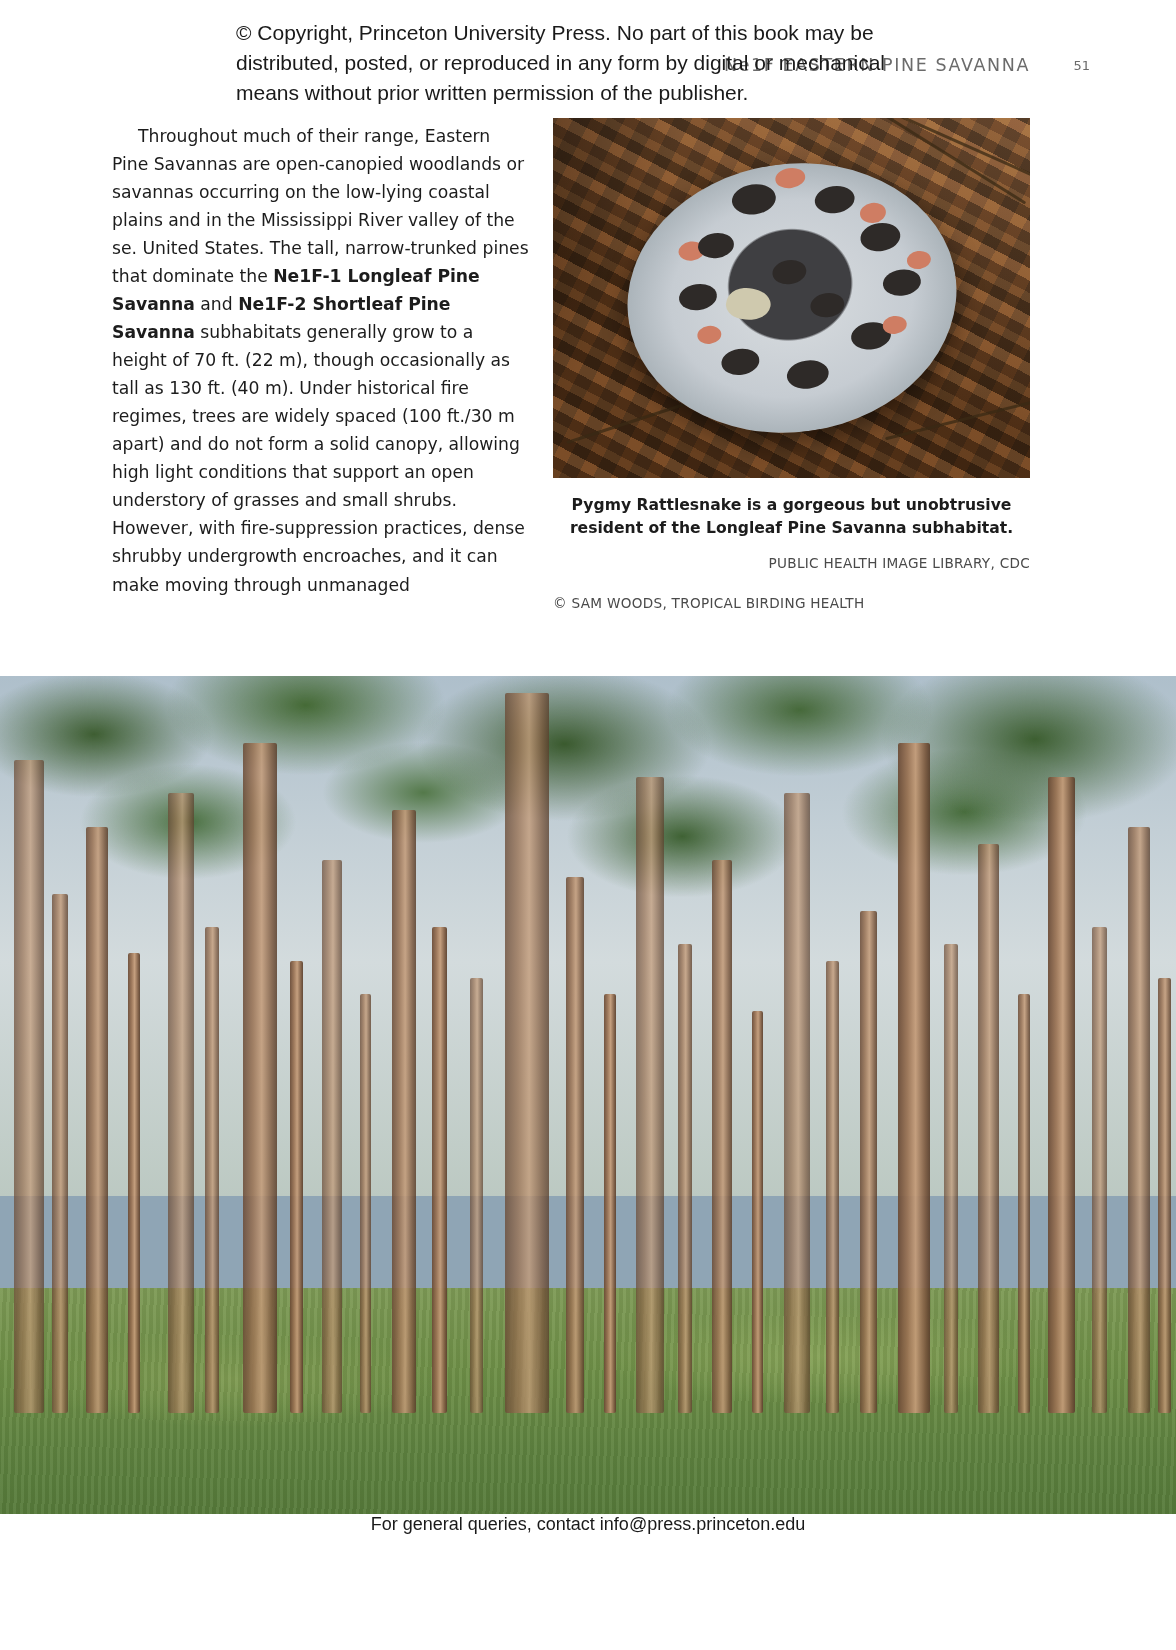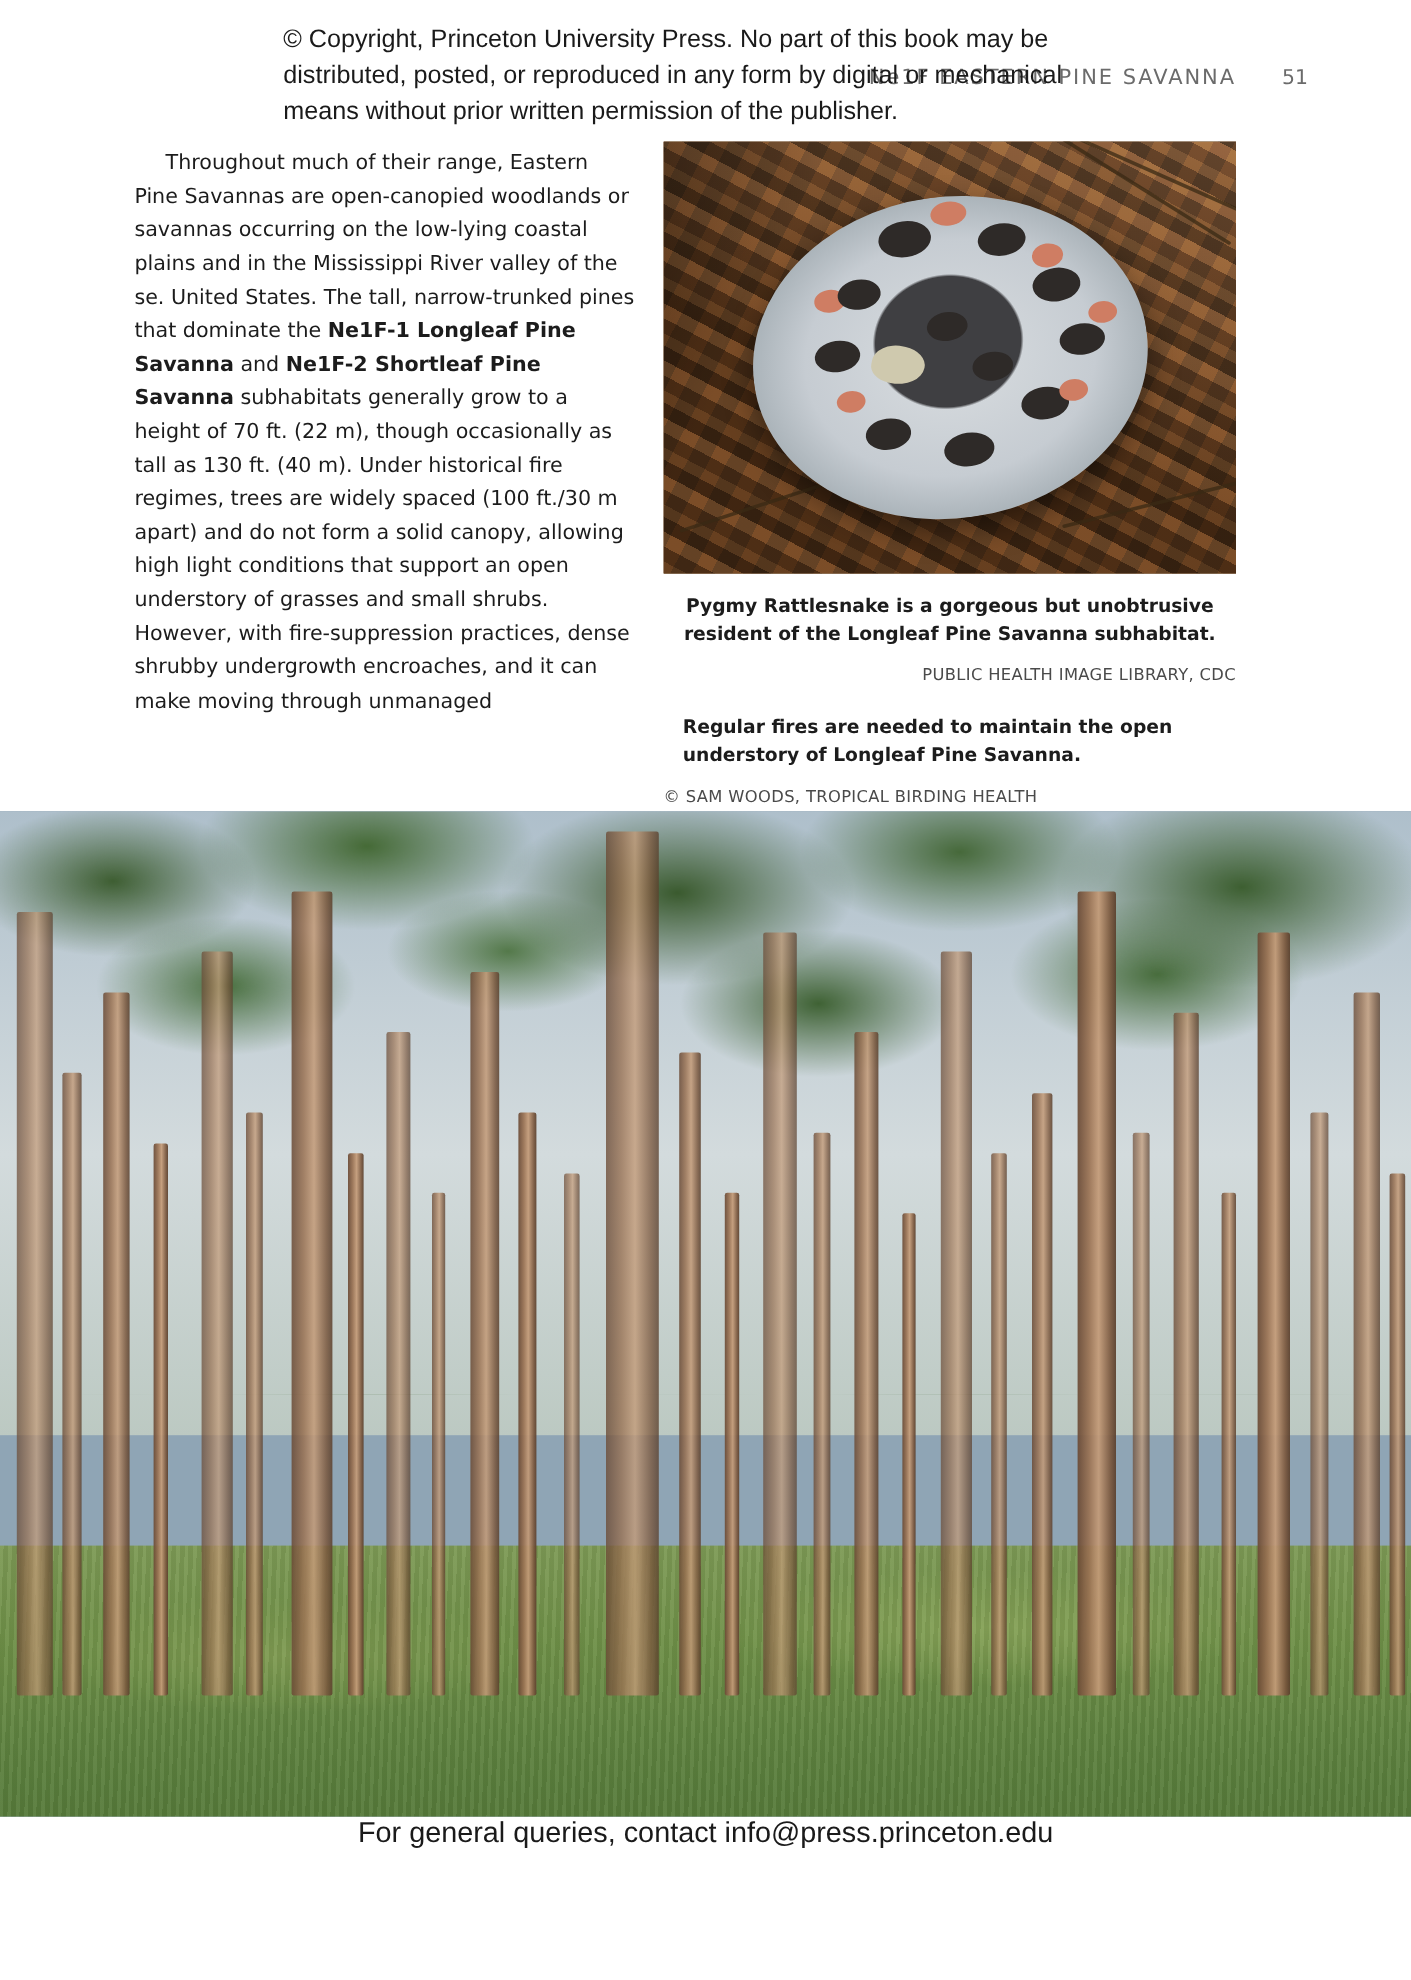--- a/index.html
+++ b/index.html
@@ -41,21 +41,21 @@
   }
   .running-head-title {
     font-family: "DejaVu Sans", sans-serif;
     font-size: 17.5px;
     letter-spacing: 1.6px;
     color: #6b6b6b;
     font-weight: 400;
   }
   .page-number {
     font-family: "DejaVu Sans", sans-serif;
-    font-size: 17px;
+    font-size: 13px;
     color: #6b6b6b;
     position: absolute;
     right: -60px;
   }
 
   
   .body-column {
     position: absolute;
     left: 112px;
     top: 122px;
@@ -220,21 +220,21 @@
   }
 
   
   .footer-note {
     position: absolute;
     left: 0;
     right: 0;
     top: 1514px;
     text-align: center;
     font-family: "Liberation Sans", sans-serif;
-    font-size: 24px;
+    font-size: 18px;
     color: #1a1a1a;
     z-index: 6;
   }
 </style>
 </head>
 <body>
 
 <div class="copyright-overlay">© Copyright, Princeton University Press. No part of this book may be distributed, posted, or reproduced in any form by digital or mechanical means without prior written permission of the publisher.</div>
 
 <div class="running-head">
@@ -277,21 +277,20 @@
       <div class="headwedge" style="left:30%;top:44%;"></div>
     </div>
   </div>
 
   <div class="cap-block-1">
     <p class="caption-bold">Pygmy Rattlesnake is a gorgeous but unobtrusive resident of the Longleaf Pine Savanna subhabitat.</p>
     <p class="caption-credit">PUBLIC HEALTH IMAGE LIBRARY, CDC</p>
   </div>
 
   <div class="cap-block-2">
-    <p class="caption-bold">Regular fires are needed to maintain the open understory of Longleaf Pine Savanna.</p>
     <p class="caption-credit">© SAM WOODS, TROPICAL BIRDING HEALTH</p>
   </div>
 </div>
 
 <div class="forest-photo">
   <div class="forest-sky"></div>
   <div class="canopy"></div>
   <div class="ground"></div>
   <div id="trunks">
       <div class="trunk" style="left: 14px; width: 30px; height: 78%; opacity: 0.72;"></div>

